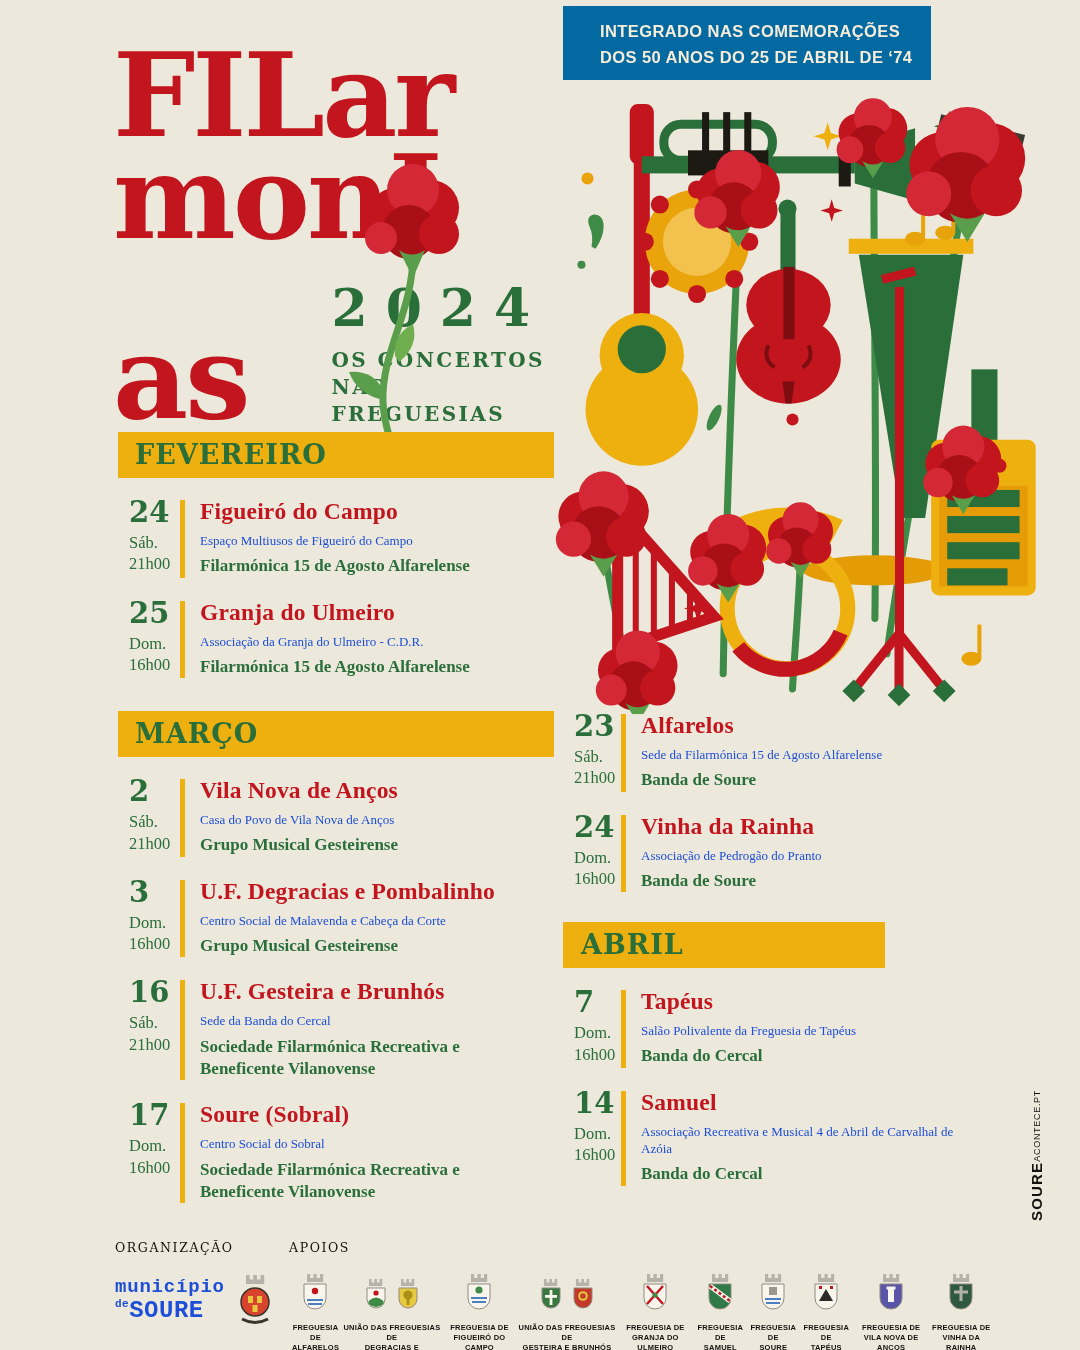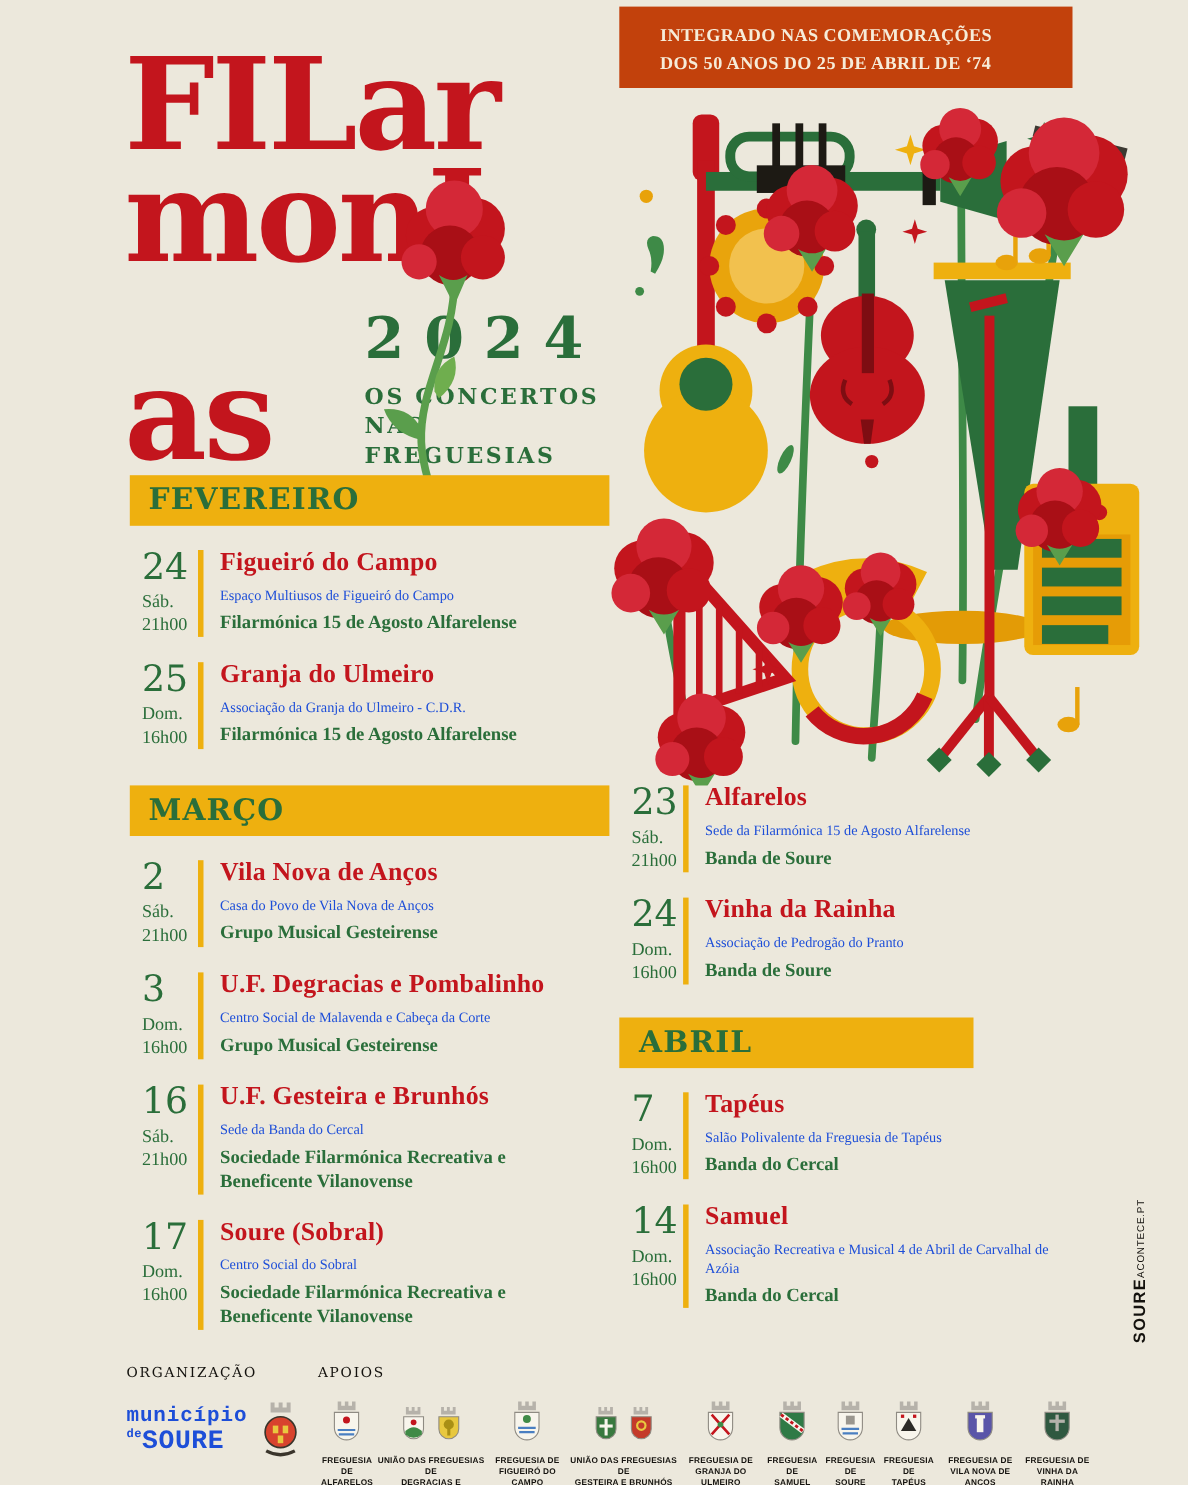--- a/index.html
+++ b/index.html
@@ -1,20 +1,20 @@
 <!DOCTYPE html>
 <html><head>
 <meta charset="utf-8">
 <style>
   html,body{margin:0;padding:0;}
   .poster{position:relative;width:1080px;height:1350px;background:#ece8dc;overflow:hidden;
           font-family:"Liberation Serif","DejaVu Serif",serif;}
   
-  .top-banner{position:absolute;left:563px;top:6px;width:412px;height:74px;background:#c2410c;
-    color:#f6ecd9;font-family:Liberation Serif, serif;font-weight:bold;font-size:16.5px;
+  .top-banner{position:absolute;left:563px;top:6px;width:368px;height:74px;background:#0369a1;
+    color:#f6ecd9;font-family:Liberation Sans, sans-serif;font-weight:bold;font-size:16.5px;
     letter-spacing:.4px;line-height:1.55;padding:13px 0 0 37px;box-sizing:border-box;}
   
   .logo-block{position:absolute;left:113px;top:44px;width:430px;height:372px;color:#c3151d;
     font-family:"DejaVu Serif",serif;font-weight:bold;}
   .lw{font-size:116px;line-height:.88;letter-spacing:-3px;}
   .row3{display:flex;align-items:flex-end;}
   .year-col{margin-left:84px;padding-top:34px;color:#2a6e3a;}
   .logo-year{font-size:52px;letter-spacing:18px;line-height:1;}
   .logo-sub{font-size:20px;letter-spacing:2.4px;line-height:1.35;}
   .logo-sub.first{margin-top:13px;}
@@ -28,21 +28,21 @@
     font-weight:bold;font-size:27px;line-height:46px;padding-left:17px;letter-spacing:1px;
     box-sizing:border-box;}
   .col-left .sec-banner{width:436px;}
   .col-right .sec-banner{width:322px;padding-left:18px;}
   .sec-events{margin-top:20px;}
   .marco-banner{margin-top:33px;}
   .abril-banner{margin-top:30px;}
   .event{display:flex;margin-bottom:21px;}
   .ev-date{width:62px;padding-left:11px;box-sizing:border-box;color:#2a6e3a;flex:none;}
   .col-right .ev-date{width:58px;}
-  .ev-num{font-family:"DejaVu Serif",serif;font-weight:normal;font-size:33px;line-height:1;margin-bottom:5px;}
+  .ev-num{font-family:"DejaVu Serif",serif;font-weight:bold;font-size:29px;line-height:1;margin-bottom:5px;}
   .ev-wd,.ev-tm{font-size:16.5px;line-height:1.3;}
   .ev-bar{width:5px;background:#eeb00f;flex:none;margin-top:2px;}
   .ev-info{margin-left:15px;width:362px;}
   .ev-title{font-size:23.5px;font-weight:bold;color:#c3151d;margin-bottom:7px;letter-spacing:.2px;}
   .ev-venue{font-size:13px;color:#1d4ed8;line-height:1.32;margin-bottom:6px;}
   .ev-band{font-size:17px;font-weight:bold;color:#2a6e3a;line-height:1.32;}
   
   .footer{position:absolute;left:115px;top:1240px;width:878px;display:flex;}
   .org-block{width:170px;flex:none;}
   .block-label{font-family:"DejaVu Serif",serif;font-size:12.5px;letter-spacing:1.6px;color:#14120e;

